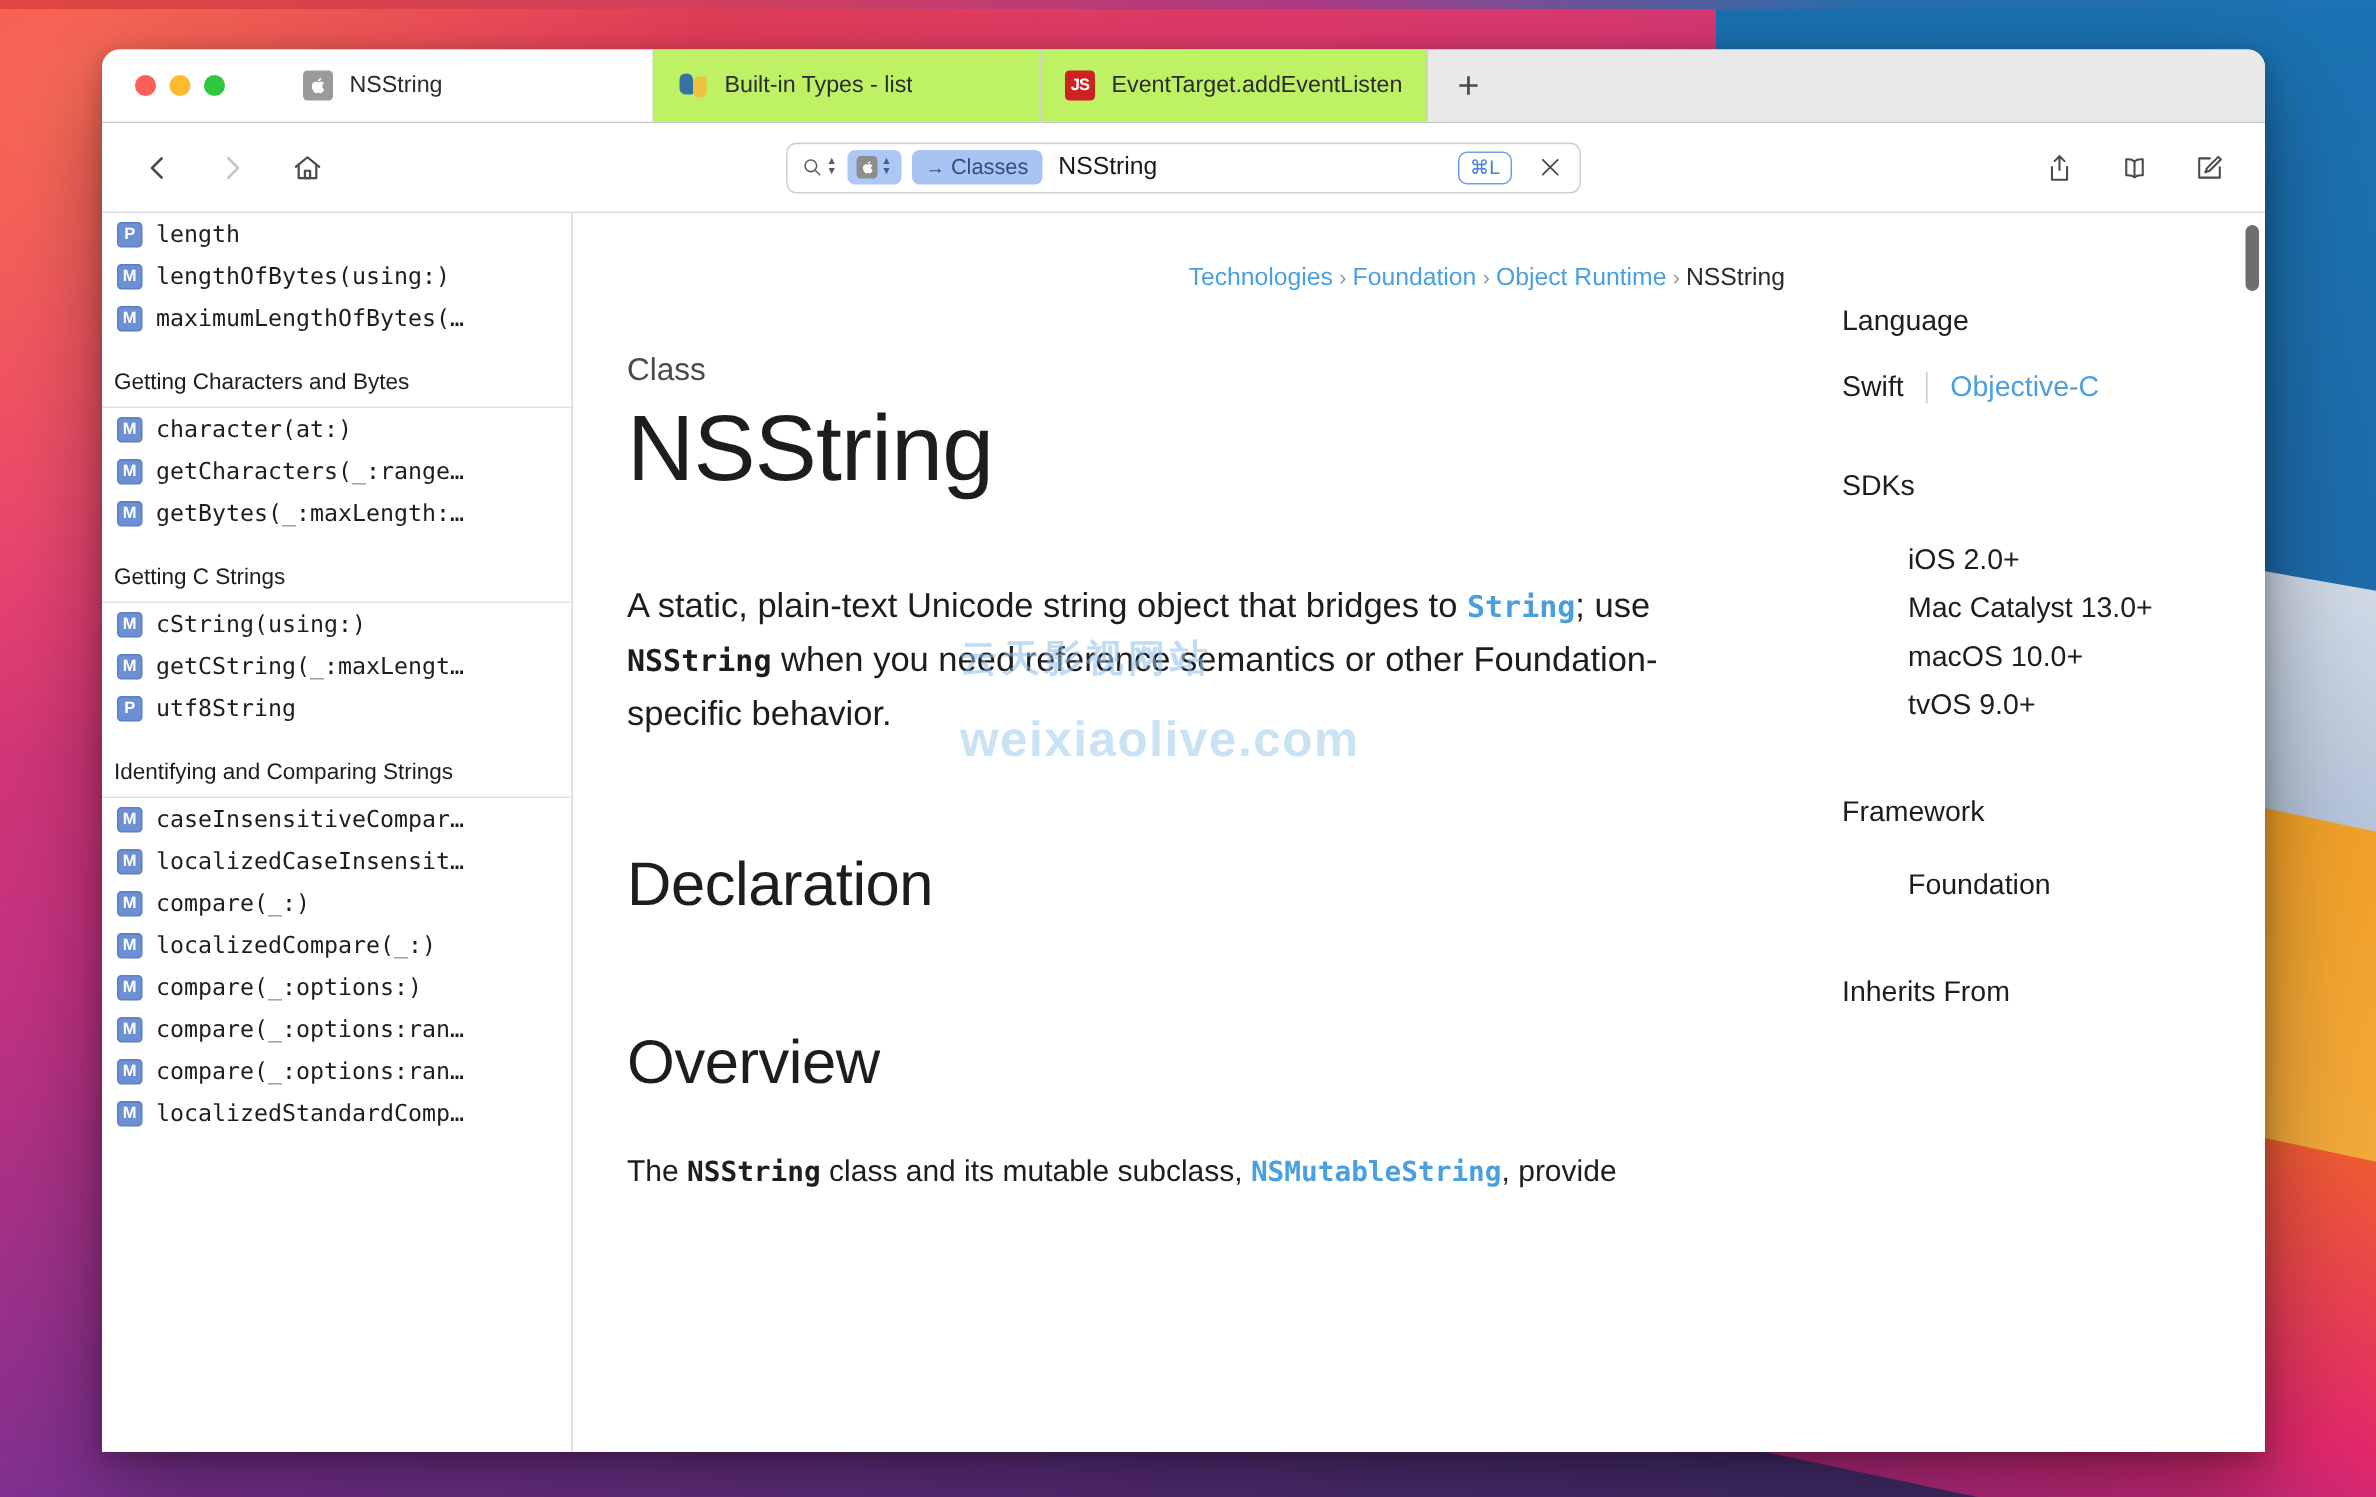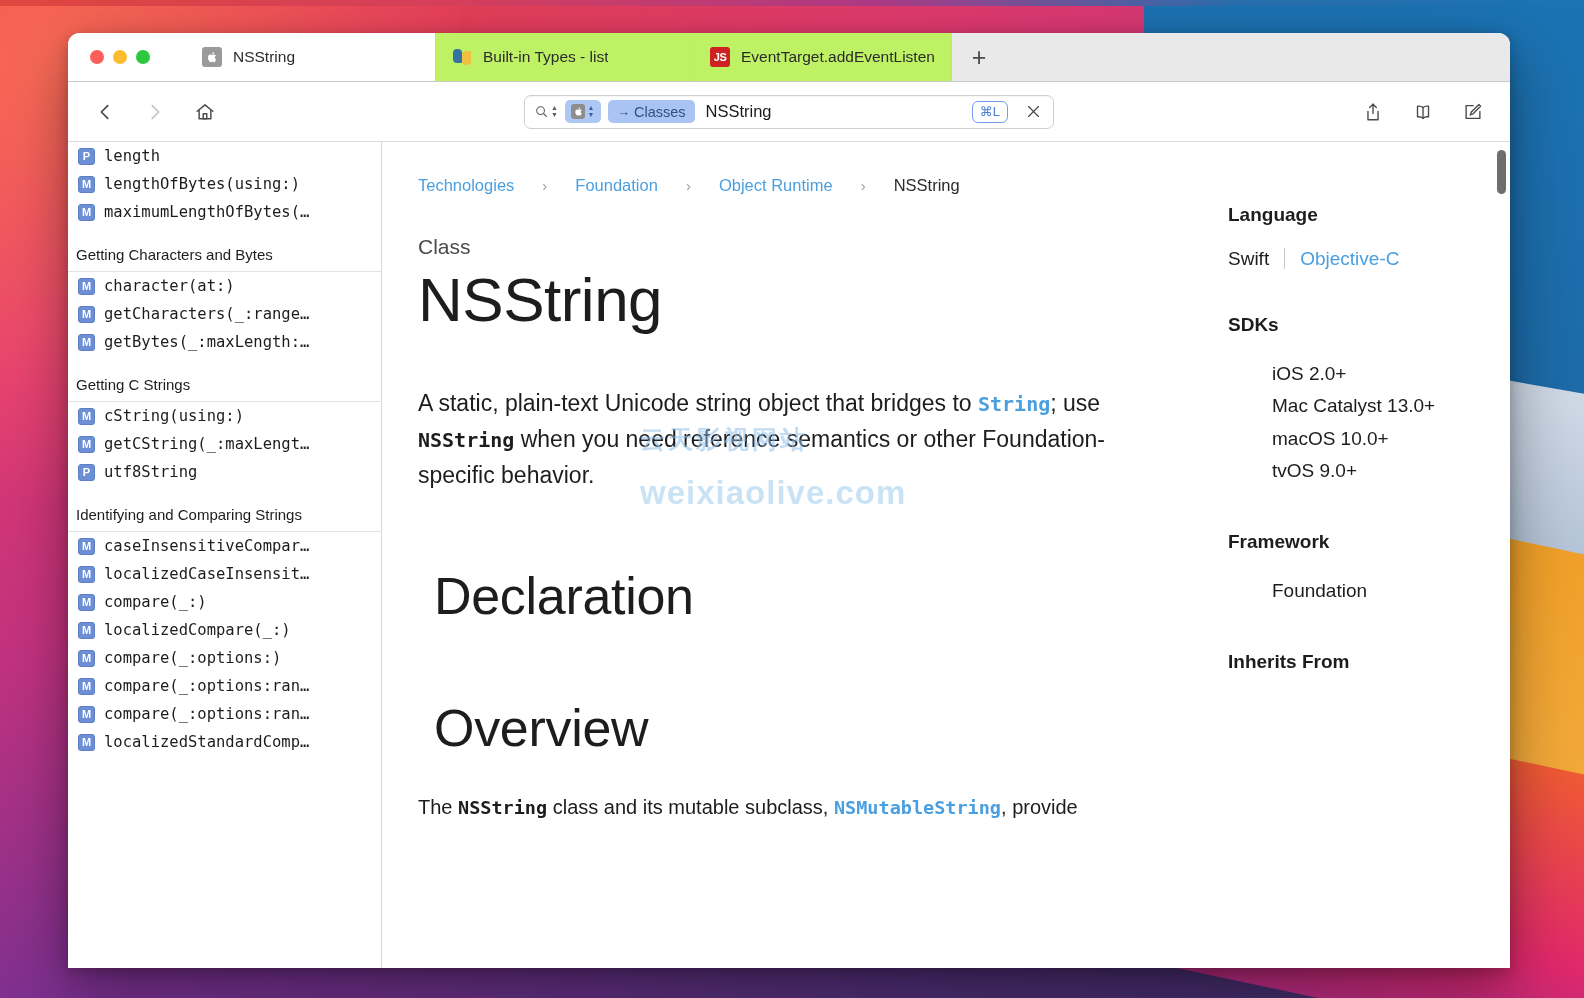--- a/index.html
+++ b/index.html
@@ -249,40 +249,40 @@
   .sb-item-label { overflow:hidden; text-overflow:clip; }
 
   
   .content {
     flex:1 1 auto; position:relative; overflow:hidden;
     background:#fff;
     display:flex;
   }
   .content-inner { flex:1 1 auto; padding:34px 0 0 36px; min-width:0; }
 
-  .breadcrumb { display:flex; align-items:center; gap:28px; font-size:16.5px; margin-bottom:40px; }
+  .breadcrumb { display:flex; align-items:center; gap:4px; font-size:16.5px; margin-bottom:40px;justify-content:flex-end; }
   .bc-link { color:#4a9fe0; }
   .bc-cur  { color:#2b2b2b; }
   .bc-sep  { color:#9b9b9b; font-size:15px; }
 
   .eyebrow { font-size:21px; color:#4a4a4a; font-weight:400; margin-bottom:6px; }
   .page-title {
     font-size:62px; font-weight:300; color:#1d1d1f;
     letter-spacing:-.5px; line-height:1.12; margin-bottom:52px;
   }
   .abstract {
     font-size:23px; line-height:1.56; color:#1d1d1f;
     max-width:712px; font-weight:400;
   }
   .mono { font-family:"DejaVu Sans Mono","Liberation Mono",monospace; font-size:20px;font-weight:bold; }
   .mono.link { color:#4a9fe0; }
 
   .sec-title {
-    font-size:52px; font-weight:300; color:#1d1d1f;
-    margin:72px 16px 34px; letter-spacing:-.3px;
+    font-size:41px; font-weight:300; color:#1d1d1f;
+    margin:72px 0 34px; letter-spacing:-.3px;
   }
   .codebox {
     max-width:712px;
     background:#fafafa; border:1px solid #e6e6e6; border-radius:6px;
     padding:26px 28px;
     font-family:"DejaVu Sans Mono","Liberation Mono",monospace;
     font-size:20px; line-height:1.4;
   }
   .kw-class { color:#ba2da2; }
   .ty-plain { color:#1d1d1f; }
@@ -292,21 +292,21 @@
     font-size:20px; line-height:1.55; color:#1d1d1f; max-width:712px;
     font-family:"Liberation Sans",sans-serif;
   }
   .overview-para .mono { font-size:18.5px; }
 
   
   .meta-rail {
     width:320px; flex:0 0 320px;
     padding:62px 0 0 38px;
   }
-  .meta-h { font-size:19px; font-weight:700; color:#1d1d1f; margin-bottom:22px; }
+  .meta-h { font-size:19px; font-weight:400; color:#1d1d1f; margin-bottom:22px; }
   .meta-block { margin-bottom:44px; }
   .lang-row { display:flex; gap:15px; font-size:19px; }
   .lang-sel { color:#1d1d1f; }
   .lang-div { width:1px; height:21px; background:#c8c8c8; }
   .lang-alt { color:#4a9fe0; }
   .meta-line { font-size:19px; color:#1d1d1f; line-height:1.7;margin-left:44px; }
 
   
   .vscroll {
     position:absolute; right:4px; top:8px;

